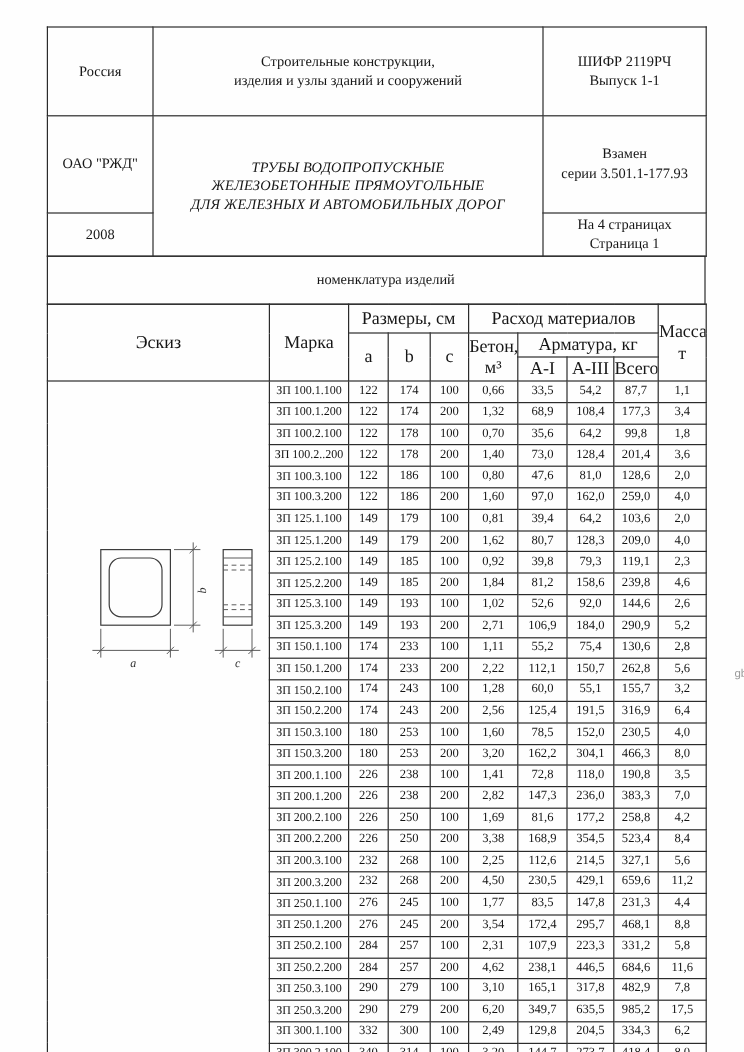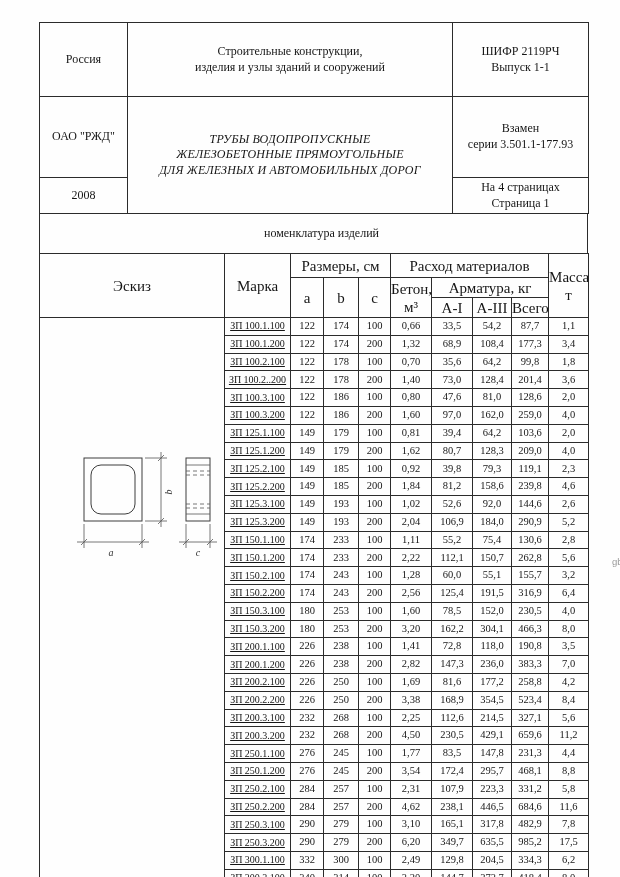--- a/index.html
+++ b/index.html
@@ -27,21 +27,21 @@
     display:flex; align-items:center; justify-content:center; font-size:12px;padding-left:16px;
   }
 
   
   .main { margin-top:-1px; }
   .main thead th { font-size:15px; line-height:1.2; }
   .main thead tr.h1 th { height:23px; }
   .main thead tr.h2 th { height:19px; }
   .main thead tr.h3 th { height:19px;text-align:center; }
   .main tbody td { font-size:10.5px; height:16.8px; line-height:1; white-space:nowrap; }
-  .main tbody td.mark { font-size:10px;text-decoration:underline; }
+  .main tbody td.mark { font-size:10px; }
   .main tfoot td { height:11px; }
 
   .sketch-cell { vertical-align:top; text-align:center; padding-top:130px; }
   .dim-label { font-style:italic; font-size:10px; fill:#333; }
   .sk { stroke:#3c3c3c; fill:none; stroke-width:1; }
   .sk-thin { stroke:#555; fill:none; stroke-width:.8; }
 
   .watermark {
     position:absolute; left:612px; top:556px; font-size:9.5px;
     color:#9a9a9a; font-family:"Liberation Sans","DejaVu Sans",sans-serif;
@@ -295,21 +295,21 @@
             <td>52,6</td>
             <td>92,0</td>
             <td>144,6</td>
             <td>2,6</td>
           </tr>
           <tr>
             <td class="mark">ЗП 125.3.200</td>
             <td>149</td>
             <td>193</td>
             <td>200</td>
-            <td>2,04</td>
+            <td>2,71</td>
             <td>106,9</td>
             <td>184,0</td>
             <td>290,9</td>
             <td>5,2</td>
           </tr>
           <tr>
             <td class="mark">ЗП 150.1.100</td>
             <td>174</td>
             <td>233</td>
             <td>100</td>

